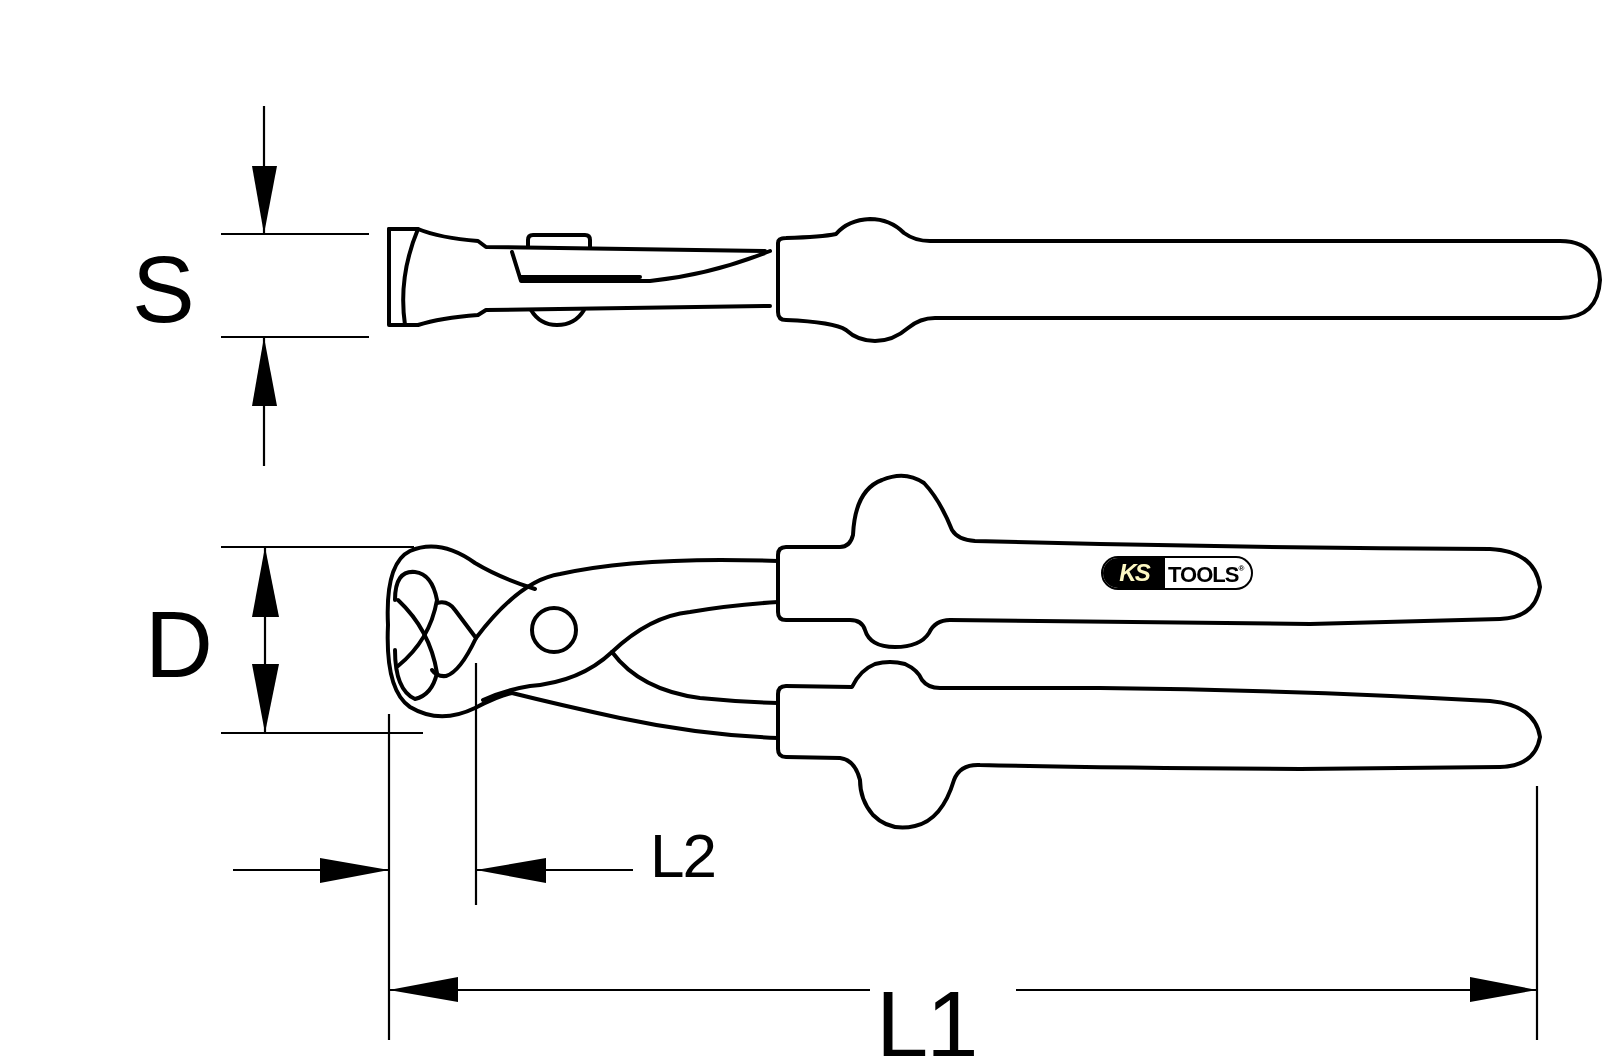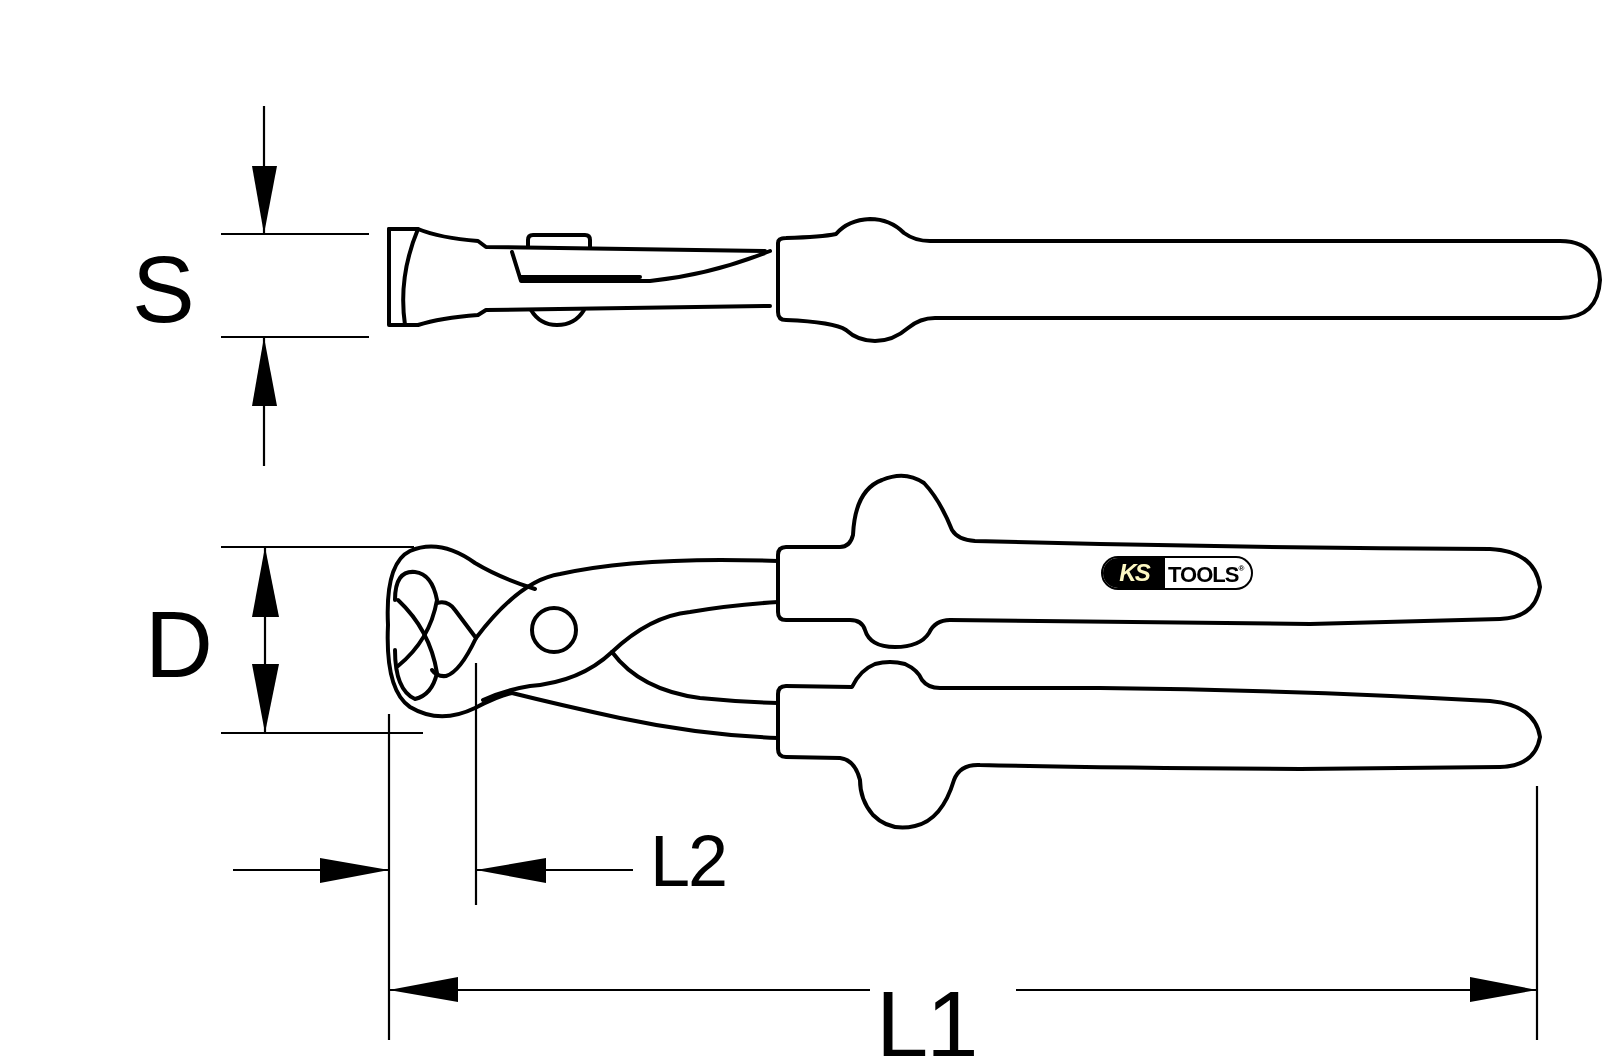--- a/index.html
+++ b/index.html
@@ -93,14 +93,14 @@
 <div class="brand">
   <span class="ks">KS</span>
   <span class="tools">
     <span>TOOLS</span>
     <span class="reg">®</span>
   </span>
 </div>
 
 <div class="label" style="left:132px; top:243px; font-size:94px;">S</div>
 <div class="label" style="left:145px; top:598px; font-size:94px;">D</div>
-<div class="label" style="left:650px; top:825px; font-size:72px;">L2</div>
+<div class="label" style="left:650px; top:825px; font-size:62px;">L2</div>
 <div class="label" style="left:876px; top:944px; font-size:94px;margin-top:34px;">L1</div>
 
 </body></html>

